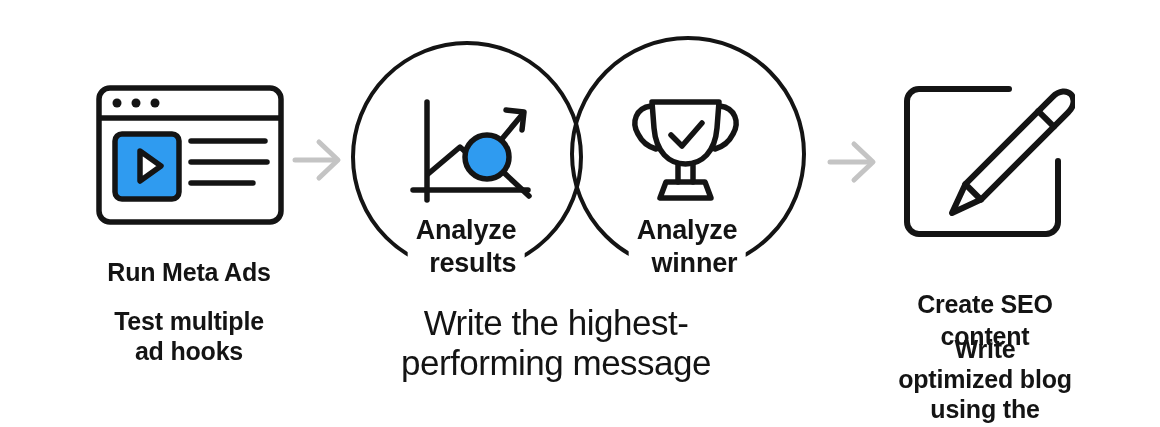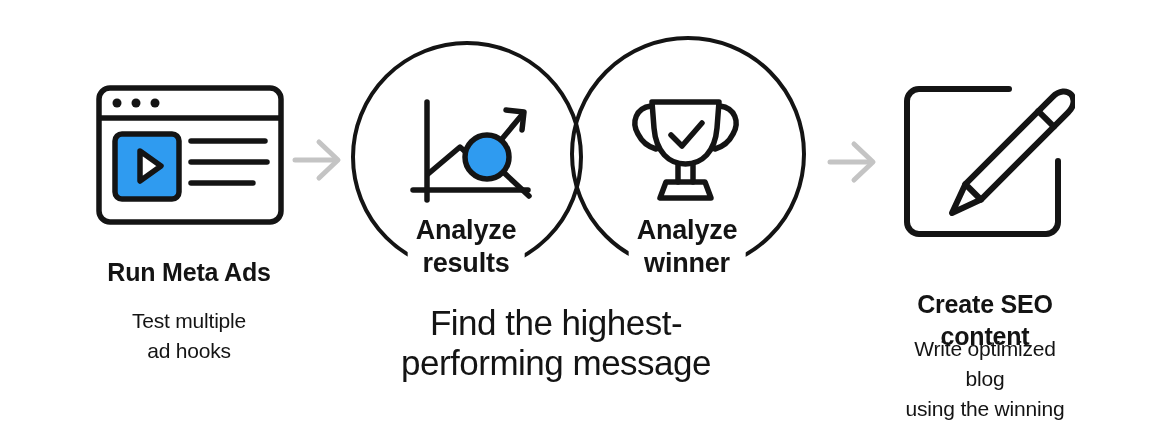--- a/index.html
+++ b/index.html
@@ -6,23 +6,23 @@
   body{
     width:1160px;height:427px;position:relative;overflow:hidden;
     background:var(--background,#fff);
     font-family:"Liberation Sans",sans-serif;
     color:var(--ink,#141414);
   }
   .abs{position:absolute;}
   .centered{transform:translateX(-50%);text-align:center;}
   .multiline{white-space:pre-line;}
   .step-title{font-size:25px;font-weight:700;line-height:32px;letter-spacing:-0.2px;}
-  .step-sub{font-size:21px;font-weight:400;line-height:30px;letter-spacing:-0.2px;}
+  .step-sub{font-size:25px;font-weight:700;line-height:30px;letter-spacing:-0.2px;}
   .venn-label{font-size:27px;font-weight:700;line-height:33px;letter-spacing:-0.2px;
-    background:var(--background,#fff);padding:0 8px;}
+    background:var(--background,#fff);padding:0 8px;text-align:right;}
   .caption{font-size:35px;font-weight:400;line-height:40px;letter-spacing:-0.5px;}
   
   .ink{stroke:var(--ink,#141414);fill:none;stroke-width:5.5;stroke-linecap:round;stroke-linejoin:round;}
   .ink-fill{fill:var(--ink,#141414);stroke:none;}
   .white-fill{fill:var(--background,#fff);}
   .blue-fill{fill:var(--accent-blue,#2F9BF0);}
   .thin{stroke-width:4;stroke-linecap:butt;}
   .arrow{stroke:var(--arrow-gray,#C4C4C4);fill:none;stroke-width:5;stroke-linecap:round;stroke-linejoin:round;}
 </style>
 </head>
@@ -82,21 +82,21 @@
     <path class="ink" d="M38,86 L32,102 L83,102 L77,86 Z"></path>
     <path class="ink" d="M43,39 L54,50 L74,27"></path>
   </svg>
 </div>
 
 <div class="abs centered venn-label multiline" style="left:466px;top:214px;">Analyze
 results</div>
 <div class="abs centered venn-label multiline" style="left:687px;top:214px;">Analyze
 winner</div>
 
-<div class="abs centered caption multiline" style="left:556px;top:303px;">Find the highest-
+<div class="abs centered caption multiline" style="left:556px;top:303px;">Write the highest-
 performing message</div>
 
 <div class="abs" style="left:826px;top:139px;width:52px;height:46px;">
   <svg width="52" height="46" viewBox="0 0 52 46">
     <line class="arrow" x1="4" y1="23" x2="45" y2="23"></line>
     <path class="arrow" d="M28,5 L47,23 L28,41"></path>
   </svg>
 </div>
 
 <div class="abs" style="left:903px;top:84px;width:172px;height:156px;">

